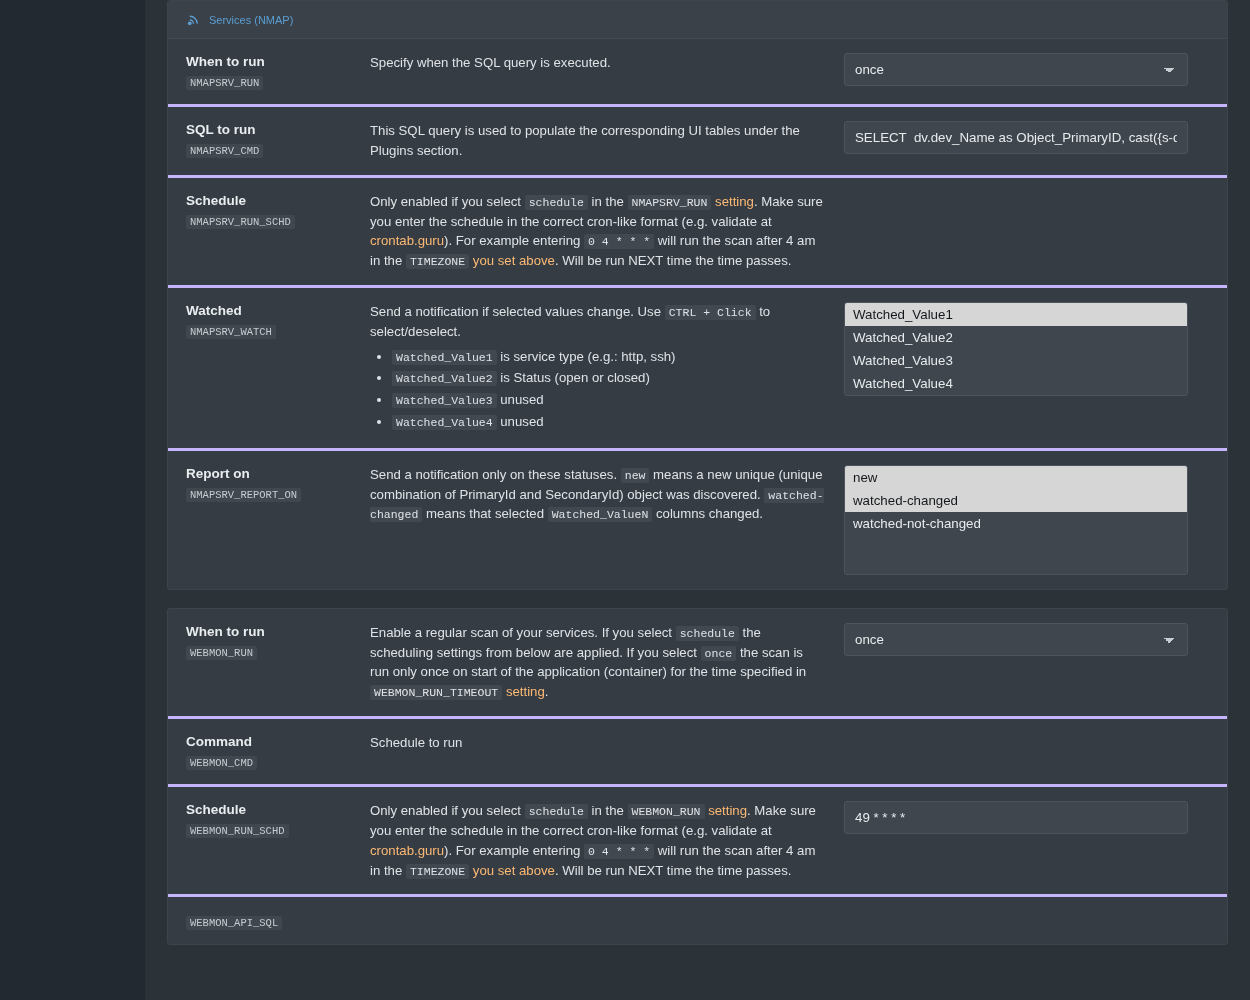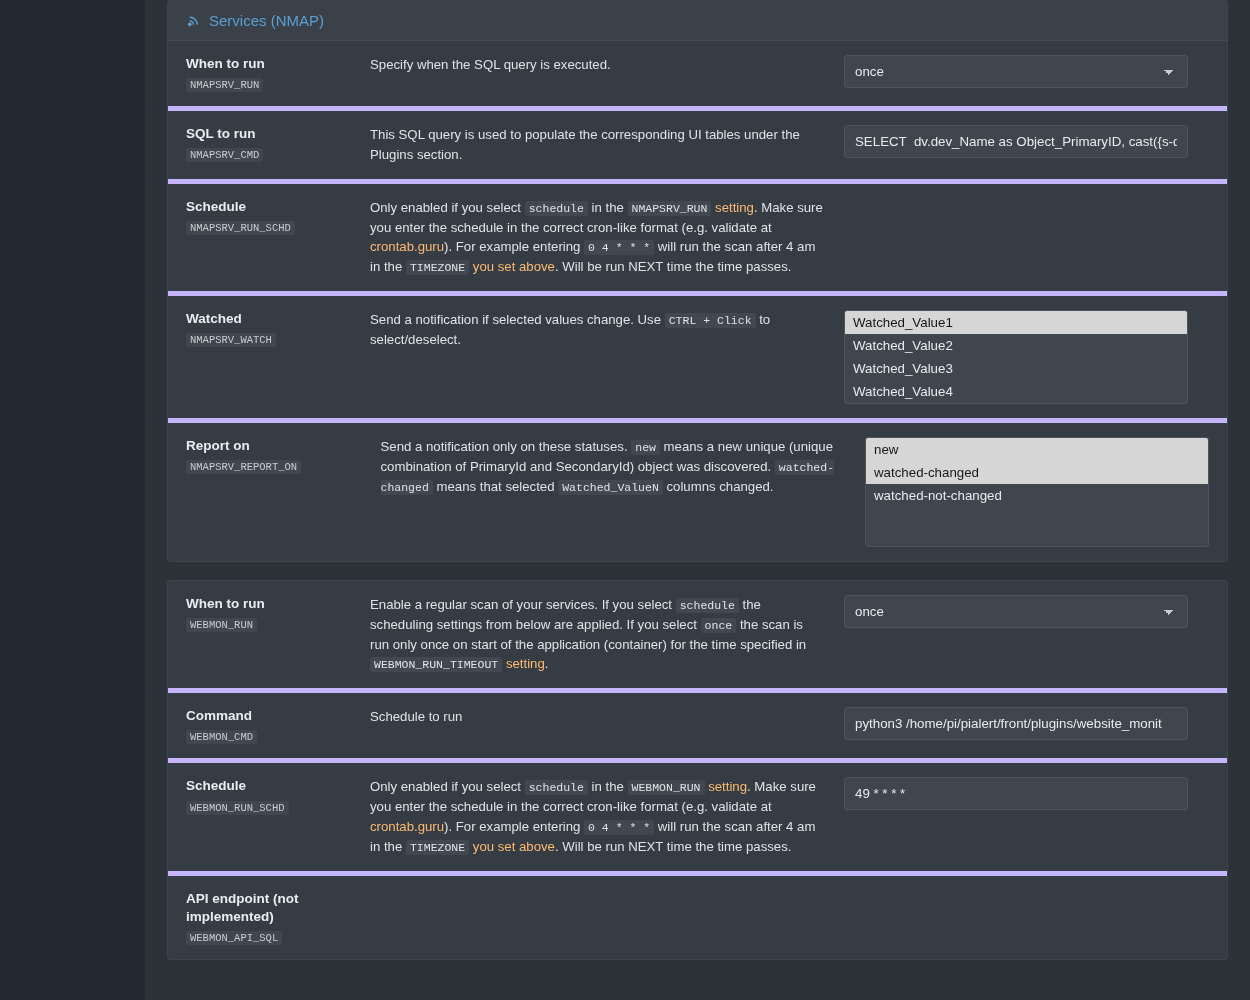--- a/index.html
+++ b/index.html
@@ -29,36 +29,36 @@
   .card {
     background: #353c43;
     margin: 0 22px 18px 22px;
     border: 1px solid #3d444b;
     border-radius: 3px;
     overflow: hidden;
   }
   .card-header {
     background: #3a4148;
     padding: 11px 18px;
-    font-size: 15px;
+    font-size: 11px;
     color: #5b9fd4;
     display: flex;
     align-items: center;
     gap: 8px;
     border-bottom: 1px solid #434a51;
   }
   .card-header .hdr-icon { color: #5b9fd4; display: inline-flex; }
   .card-body { padding: 0; }
   .row {
     display: flex;
-    border-bottom: 5px solid #c4b5fd;
+    border-bottom: 3px solid #c4b5fd;
     padding: 14px 0;
     align-items: flex-start;
   }
-  .row:last-child { border-bottom: none; justify-content: space-between; }
+  .row:last-child { border-bottom: none; }
   .col-label {
     width: 196px;
     flex: 0 0 196px;
     padding: 0 14px 0 18px;
   }
   .lbl-title {
     color: #e9edf0;
     font-weight: bold;
     font-size: 13.5px;
     line-height: 1.35;
@@ -168,21 +168,26 @@
             <div class="col-label"><div class="lbl-title">SQL to run</div><span class="lbl-code">NMAPSRV_CMD</span></div>
             <div class="col-desc">This SQL query is used to populate the corresponding UI tables under the Plugins section.</div>
             <div class="col-field"><input class="ctl" type="text" value="SELECT  dv.dev_Name as Object_PrimaryID, cast({s-quo" style=""></div>
           </div>
           <div class="row">
             <div class="col-label"><div class="lbl-title">Schedule</div><span class="lbl-code">NMAPSRV_RUN_SCHD</span></div>
             <div class="col-desc">Only enabled if you select <code>schedule</code> in the <code>NMAPSRV_RUN</code> <a class="link" href="#">setting</a>. Make sure you enter the schedule in the correct cron-like format (e.g. validate at <a class="link" href="#">crontab.guru</a>). For example entering <code>0 4 * * *</code> will run the scan after 4 am in the <code>TIMEZONE</code> <a class="link" href="#">you set above</a>. Will be run NEXT time the time passes.</div>
           </div>
           <div class="row">
             <div class="col-label"><div class="lbl-title">Watched</div><span class="lbl-code">NMAPSRV_WATCH</span></div>
-            <div class="col-desc">Send a notification if selected values change. Use <code>CTRL + Click</code> to select/deselect.</div>
+            <div class="col-desc">Send a notification if selected values change. Use <code>CTRL + Click</code> to select/deselect.<ul class="desc-list">
+                <li><code>Watched_Value1</code> is service type (e.g.: http, ssh)</li>
+                <li><code>Watched_Value2</code> is Status (open or closed)</li>
+                <li><code>Watched_Value3</code> unused</li>
+                <li><code>Watched_Value4</code> unused</li>
+              </ul></div>
             <div class="col-field">
               <div class="multi">
                 <div class="opt selected">Watched_Value1</div>
                 <div class="opt">Watched_Value2</div>
                 <div class="opt">Watched_Value3</div>
                 <div class="opt">Watched_Value4</div>
               </div>
             </div>
           </div>
           <div class="row">
@@ -201,26 +206,25 @@
       <div class="card">
         <div class="card-body">
           <div class="row">
             <div class="col-label"><div class="lbl-title">When to run</div><span class="lbl-code">WEBMON_RUN</span></div>
             <div class="col-desc">Enable a regular scan of your services. If you select <code>schedule</code> the scheduling settings from below are applied. If you select <code>once</code> the scan is run only once on start of the application (container) for the time specified in <code>WEBMON_RUN_TIMEOUT</code> <a class="link" href="#">setting</a>.</div>
             <div class="col-field"><select class="ctl"><option selected="">once</option></select></div>
           </div>
           <div class="row">
             <div class="col-label"><div class="lbl-title">Command</div><span class="lbl-code">WEBMON_CMD</span></div>
             <div class="col-desc">Schedule to run</div>
-            <div class="col-field"><input class="ctl" type="text" value="python3 /home/pi/pialert/front/plugins/website_monit" style=""></div>
           </div>
           <div class="row">
             <div class="col-label"><div class="lbl-title">Schedule</div><span class="lbl-code">WEBMON_RUN_SCHD</span></div>
             <div class="col-desc">Only enabled if you select <code>schedule</code> in the <code>WEBMON_RUN</code> <a class="link" href="#">setting</a>. Make sure you enter the schedule in the correct cron-like format (e.g. validate at <a class="link" href="#">crontab.guru</a>). For example entering <code>0 4 * * *</code> will run the scan after 4 am in the <code>TIMEZONE</code> <a class="link" href="#">you set above</a>. Will be run NEXT time the time passes.</div>
             <div class="col-field"><input class="ctl" type="text" value="49 * * * *" style=""></div>
           </div>
           <div class="row">
-            <div class="col-label"><div class="lbl-title">API endpoint (not implemented)</div><span class="lbl-code">WEBMON_API_SQL</span></div>
+            <div class="col-label"><span class="lbl-code">WEBMON_API_SQL</span></div>
           </div>
         </div>
       </div>
     </div>
 </div>
 
 </body></html>

